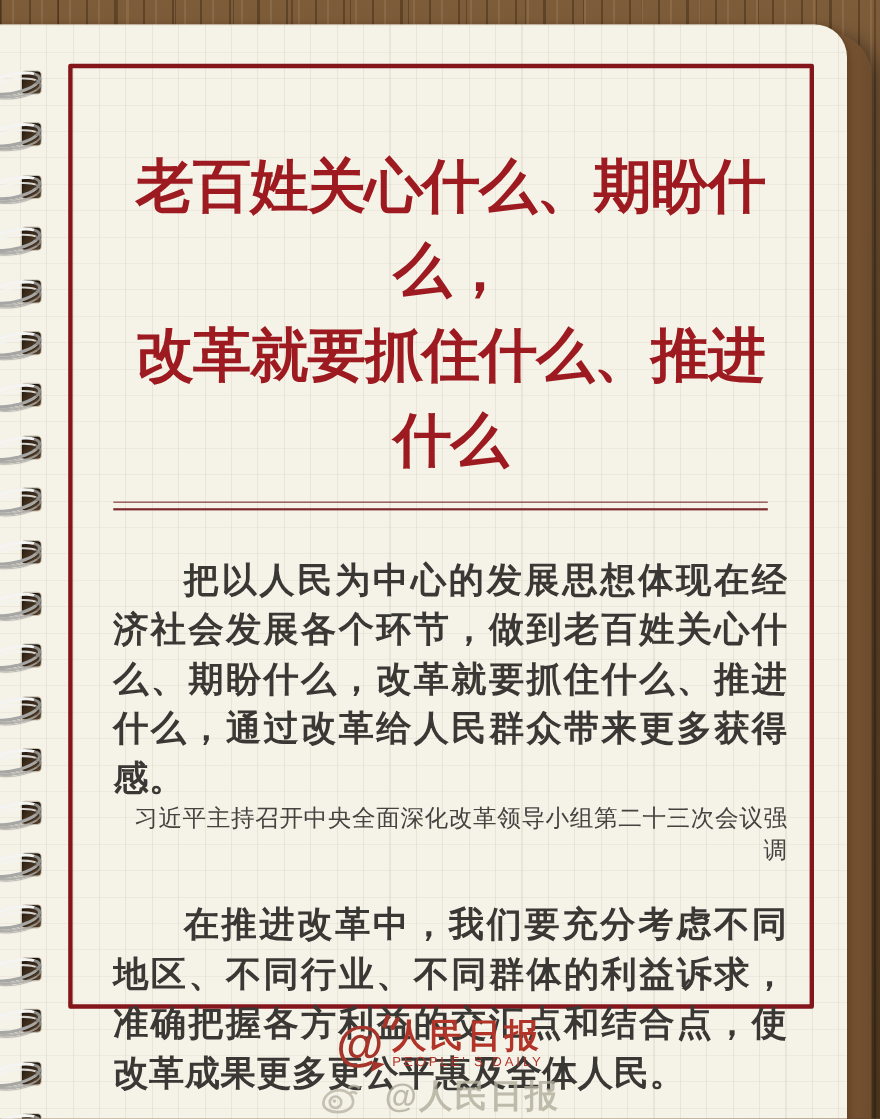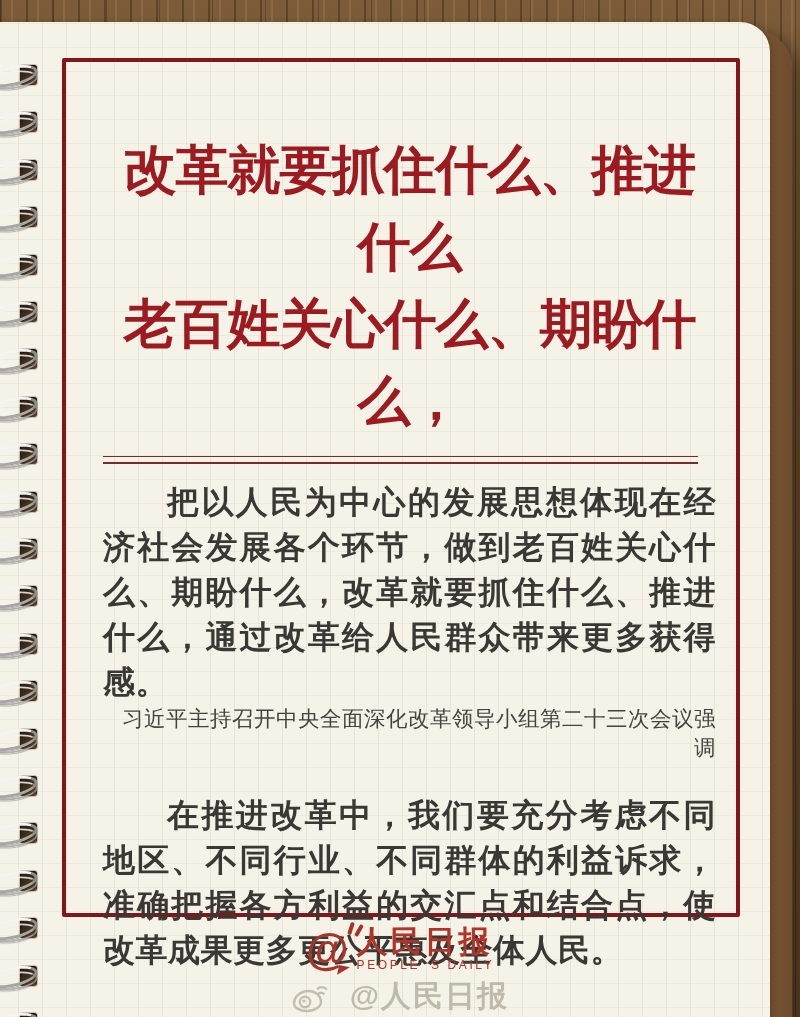--- a/index.html
+++ b/index.html
@@ -55,21 +55,21 @@
   .title{
     margin-top:70px;text-align:center;
     color:var(--title-red,#9d1b20);
     font-size:53px;line-height:77px;font-weight:900;letter-spacing:-1px;
   }
   .rule{
     height:5px;margin:16px 18px 0 0;
     border-top:1px solid #7b2a2b;border-bottom:2px solid #7b2a2b;
   }
   .quote-text{
-    margin:16px 0 0;color:var(--body-text,#3a3835);
+    margin:41px 0 0;color:var(--body-text,#3a3835);
     font-size:32px;line-height:45px;font-weight:700;
     text-align:justify;text-indent:2em;letter-spacing:.5px;
   }
   .quote2 .quote-text{margin-top:30px;}
   .quote-date{
     margin-top:2px;text-align:right;color:#45433f;
     font-size:22px;line-height:30px;font-weight:500;
   }
   .quote-source{
     text-align:right;color:#45433f;
@@ -216,22 +216,22 @@
       <div class="ring" style="top: 1011px;">
         <span class="hole"></span>
         <span class="wire"></span>
         <span class="wire w2"></span>
       </div>
     </div>
 
   <div class="frame">
 
     <div class="title">
+      <div>老百姓关心什么、期盼什么，</div>
       <div>改革就要抓住什么、推进什么</div>
-      <div>老百姓关心什么、期盼什么，</div>
     </div>
 
     <div class="rule"></div>
 
     <div class="quote quote1">
       <p class="quote-text">把以人民为中心的发展思想体现在经济社会发展各个环节，做到老百姓关心什么、期盼什么，改革就要抓住什么、推进什么，通过改革给人民群众带来更多获得感。</p>
       <div class="quote-source">习近平主持召开中央全面深化改革领导小组第二十三次会议强调</div>
     </div>
 
     <div class="quote quote2">

